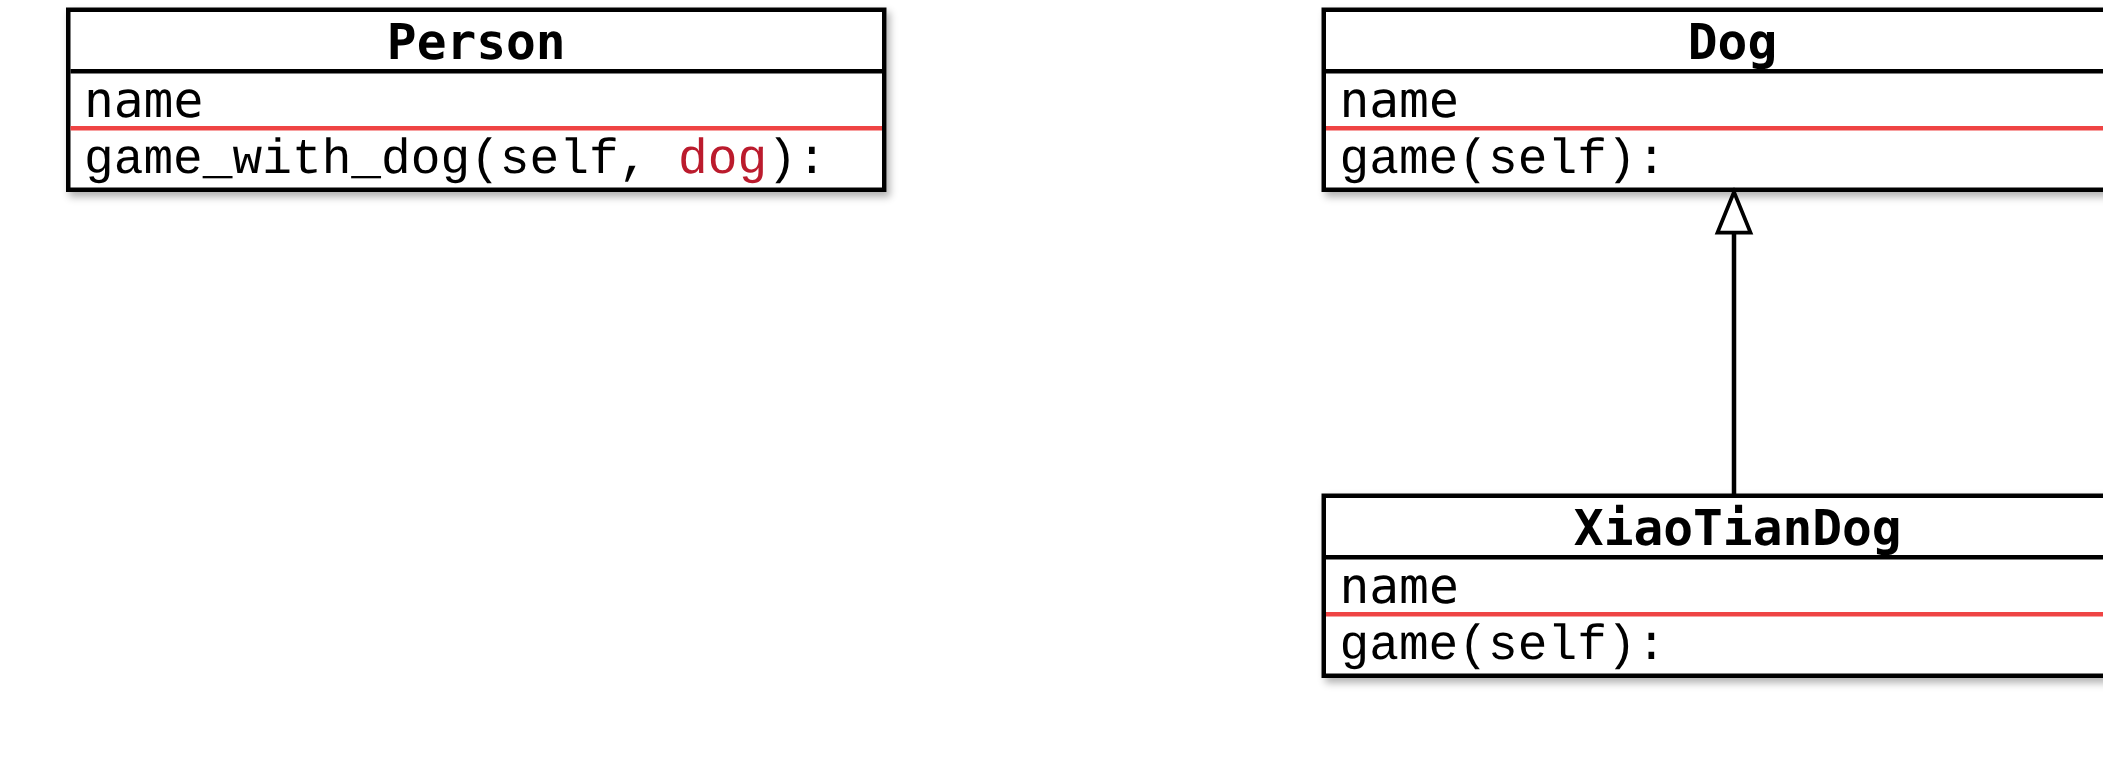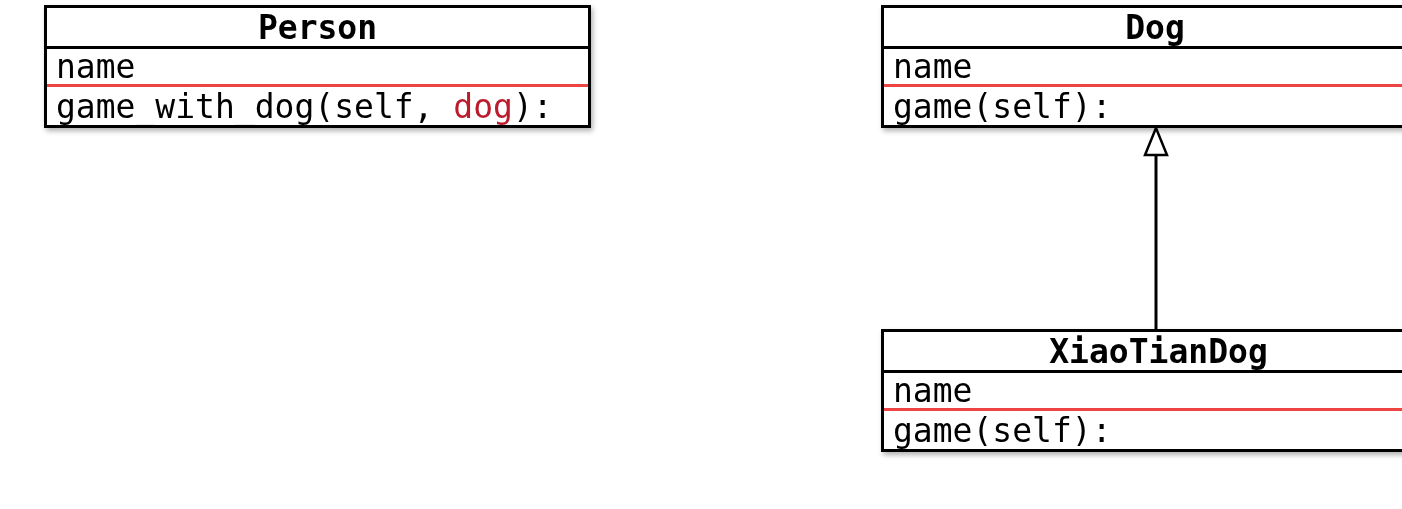--- a/index.html
+++ b/index.html
@@ -39,20 +39,21 @@
     border-bottom: 3px solid #000000;
   }
   .row-attr {
     height: 38px;
     padding: 0 9px;
     border-bottom: 3px solid #ef4444;
   }
   .row-method {
     height: 38px;
     padding: 0 9px;
+    font-family: Liberation Mono, monospace;
   }
   .box-person { left: 8px;   top: 5px;   width: 547px; }
   .box-dog    { left: 845px; top: 5px;   width: 548px; }
   .box-xiao   { left: 845px; top: 329px; width: 555px; }
   .arrow-svg {
     position: absolute;
     left: 1102px;
     top: 124px;
     width: 36px;
     height: 208px;

